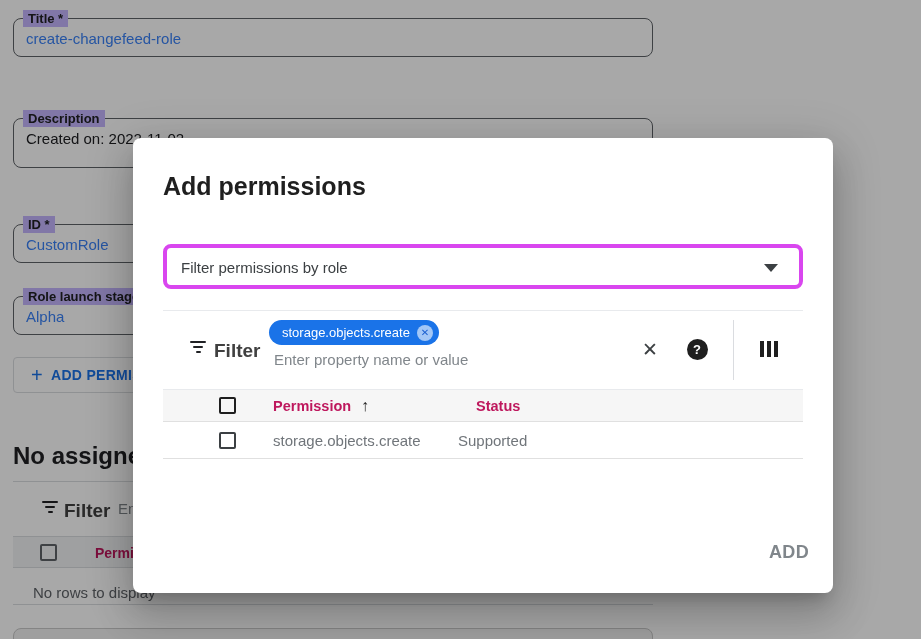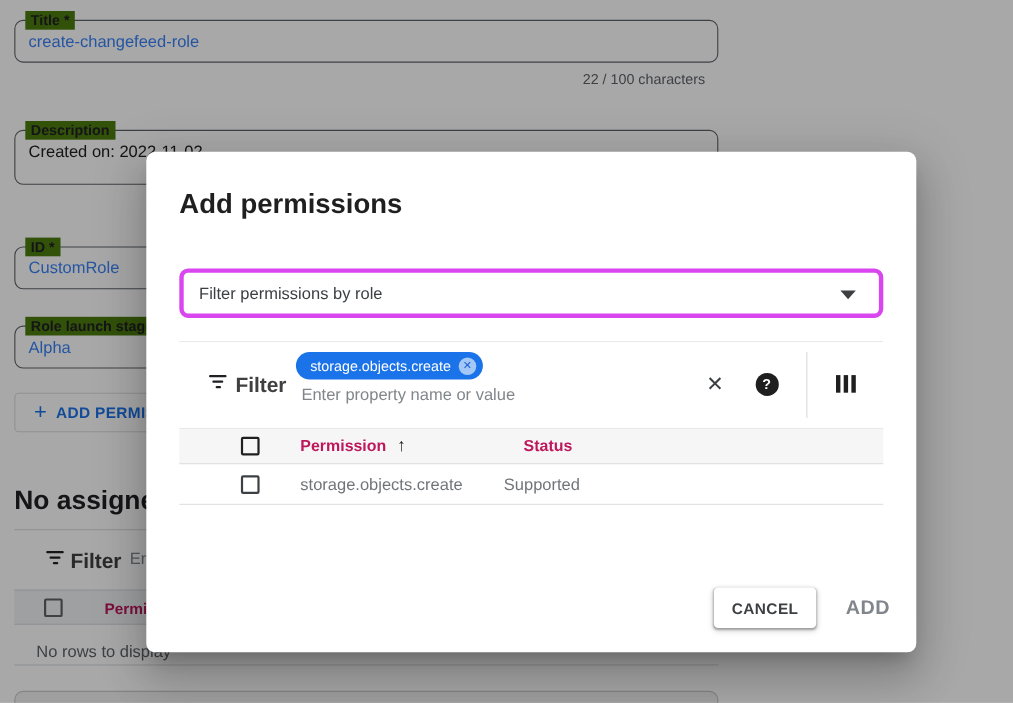--- a/index.html
+++ b/index.html
@@ -8,21 +8,21 @@
     position:relative; overflow:hidden; background:#fff;
     font-family:"Liberation Sans","DejaVu Sans",sans-serif; color:#202124;
   }
   .abs { position:absolute; }
 
   
   .page { position:absolute; inset:0; z-index:0; }
 
   .field { position:absolute; border:1px solid #5f6368; border-radius:8px; background:#fff; }
   .field-label {
-    position:absolute; top:-9px; left:9px; background:#4d7c0f; padding:0 5px;
+    position:absolute; top:-9px; left:9px; background:#c4b5fd; padding:0 5px;
     font-size:13px; font-weight:700; color:#202124; line-height:17px; white-space:nowrap;
   }
   .field-value {
     position:absolute; left:12px; top:50%; transform:translateY(-50%);
     font-size:15px; color:#3b82f6; white-space:nowrap;
   }
   .field-value-top { position:absolute; left:12px; top:11px; font-size:15px; color:#202124; white-space:nowrap; }
 
   .char-counter {
     position:absolute; left:13px; top:64px; width:628px; text-align:right;
@@ -138,21 +138,20 @@
 </style>
 </head>
 <body>
 
 <div class="page">
 
   <div class="field" style="left:13px; top:18px; width:640px; height:39px;">
     <span class="field-label">Title *</span>
     <span class="field-value">create-changefeed-role</span>
   </div>
-  <div class="char-counter">22 / 100 characters</div>
 
   <div class="field" style="left:13px; top:118px; width:640px; height:50px;">
     <span class="field-label">Description</span>
     <span class="field-value-top">Created on: 2022-11-02</span>
   </div>
 
   <div class="field" style="left:13px; top:224px; width:640px; height:39px;">
     <span class="field-label">ID *</span>
     <span class="field-value">CustomRole</span>
   </div>
@@ -239,15 +238,14 @@
     <span class="sort-arrow abs" style="left:198px; top:7px;">↑</span>
     <span class="col-header abs" style="left:313px; top:8px; font-size:14.5px;">Status</span>
   </div>
 
   <div class="modal-table-row">
     <div class="checkbox abs" style="left:56px; top:9px; width:17px; height:17px; border-color:#3c4043;"></div>
     <span class="cell-text abs" style="left:110px; top:9px;">storage.objects.create</span>
     <span class="cell-text abs" style="left:295px; top:9px;">Supported</span>
   </div>
 
-  <button class="cancel-btn">CANCEL</button>
   <button class="add-btn">ADD</button>
 </div>
 
 </body></html>

